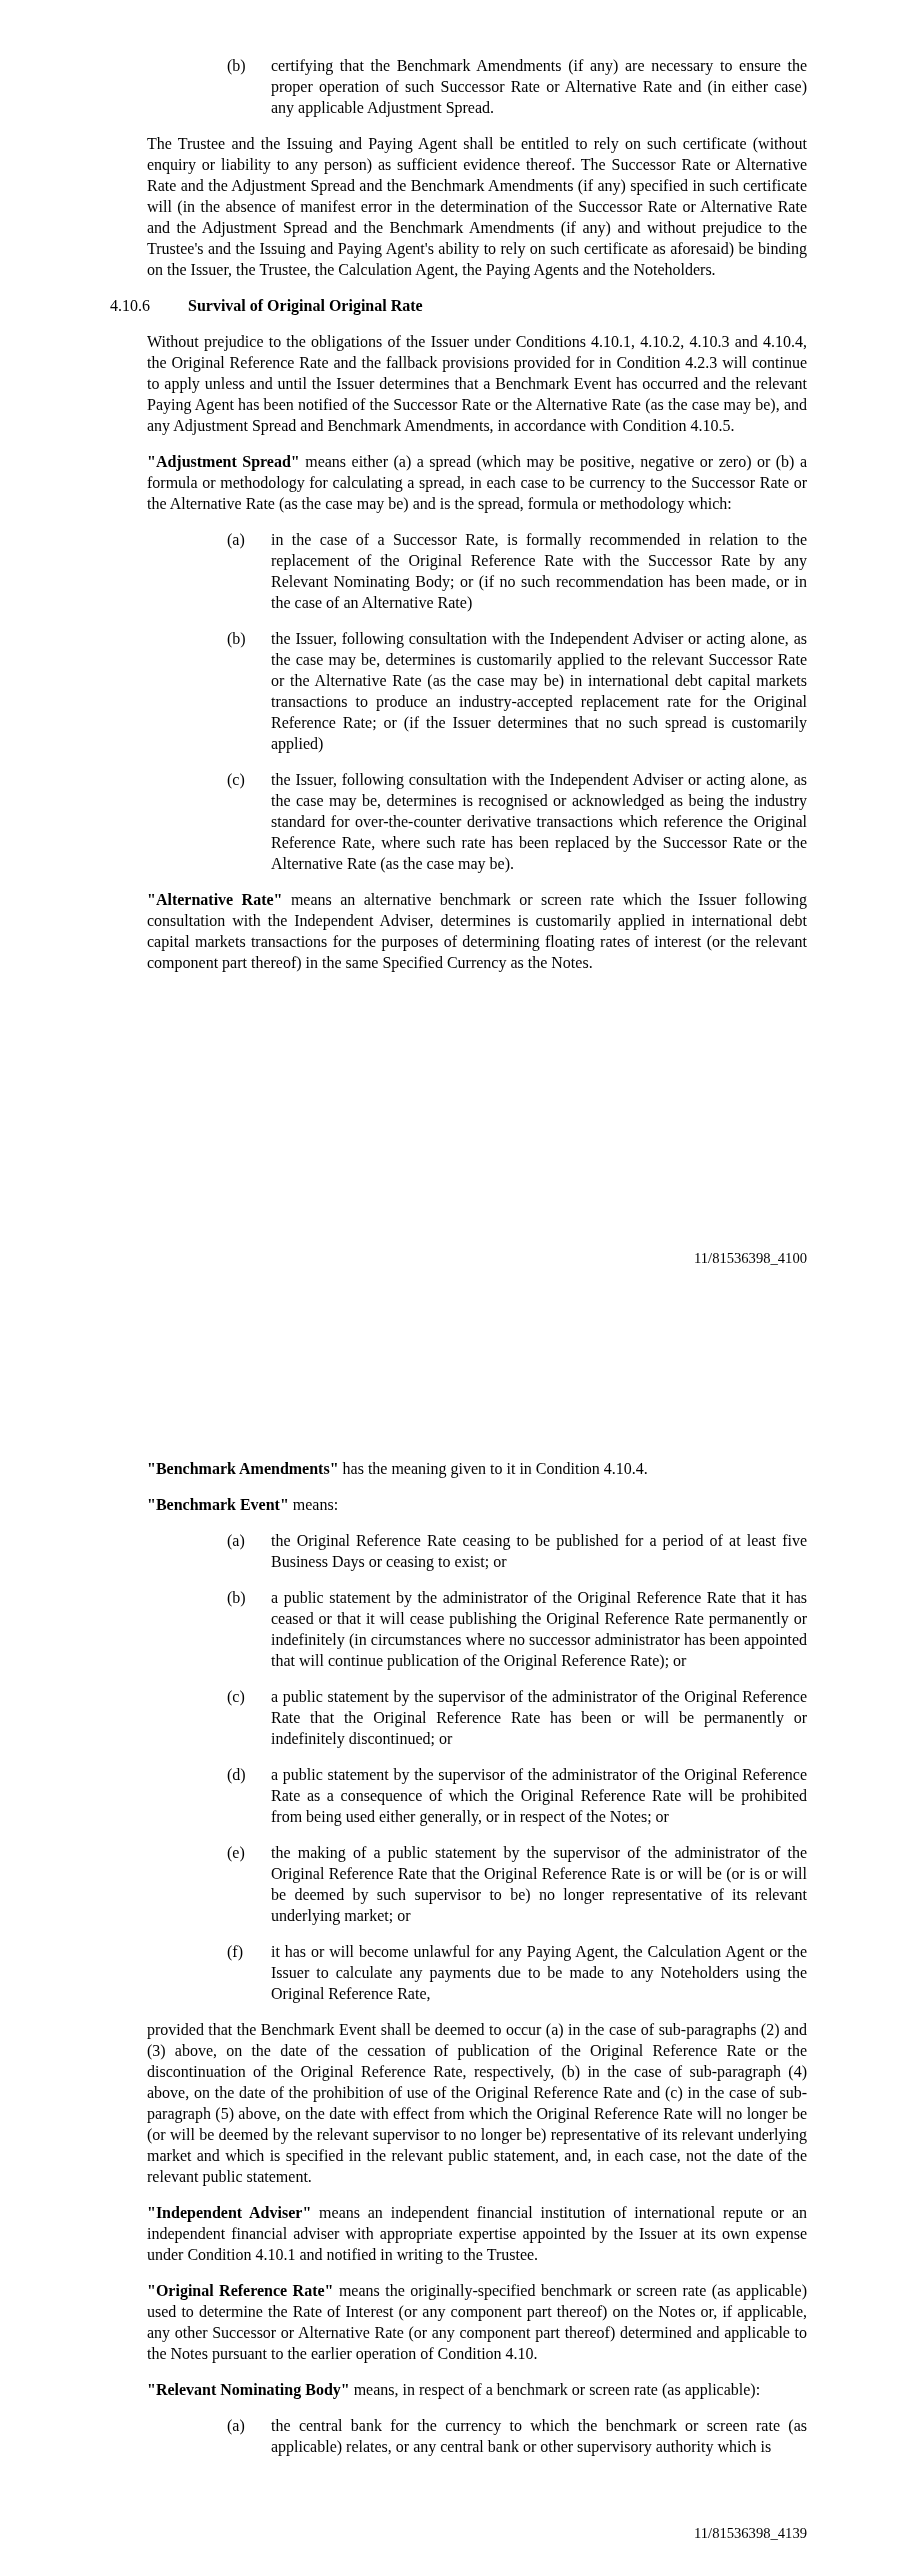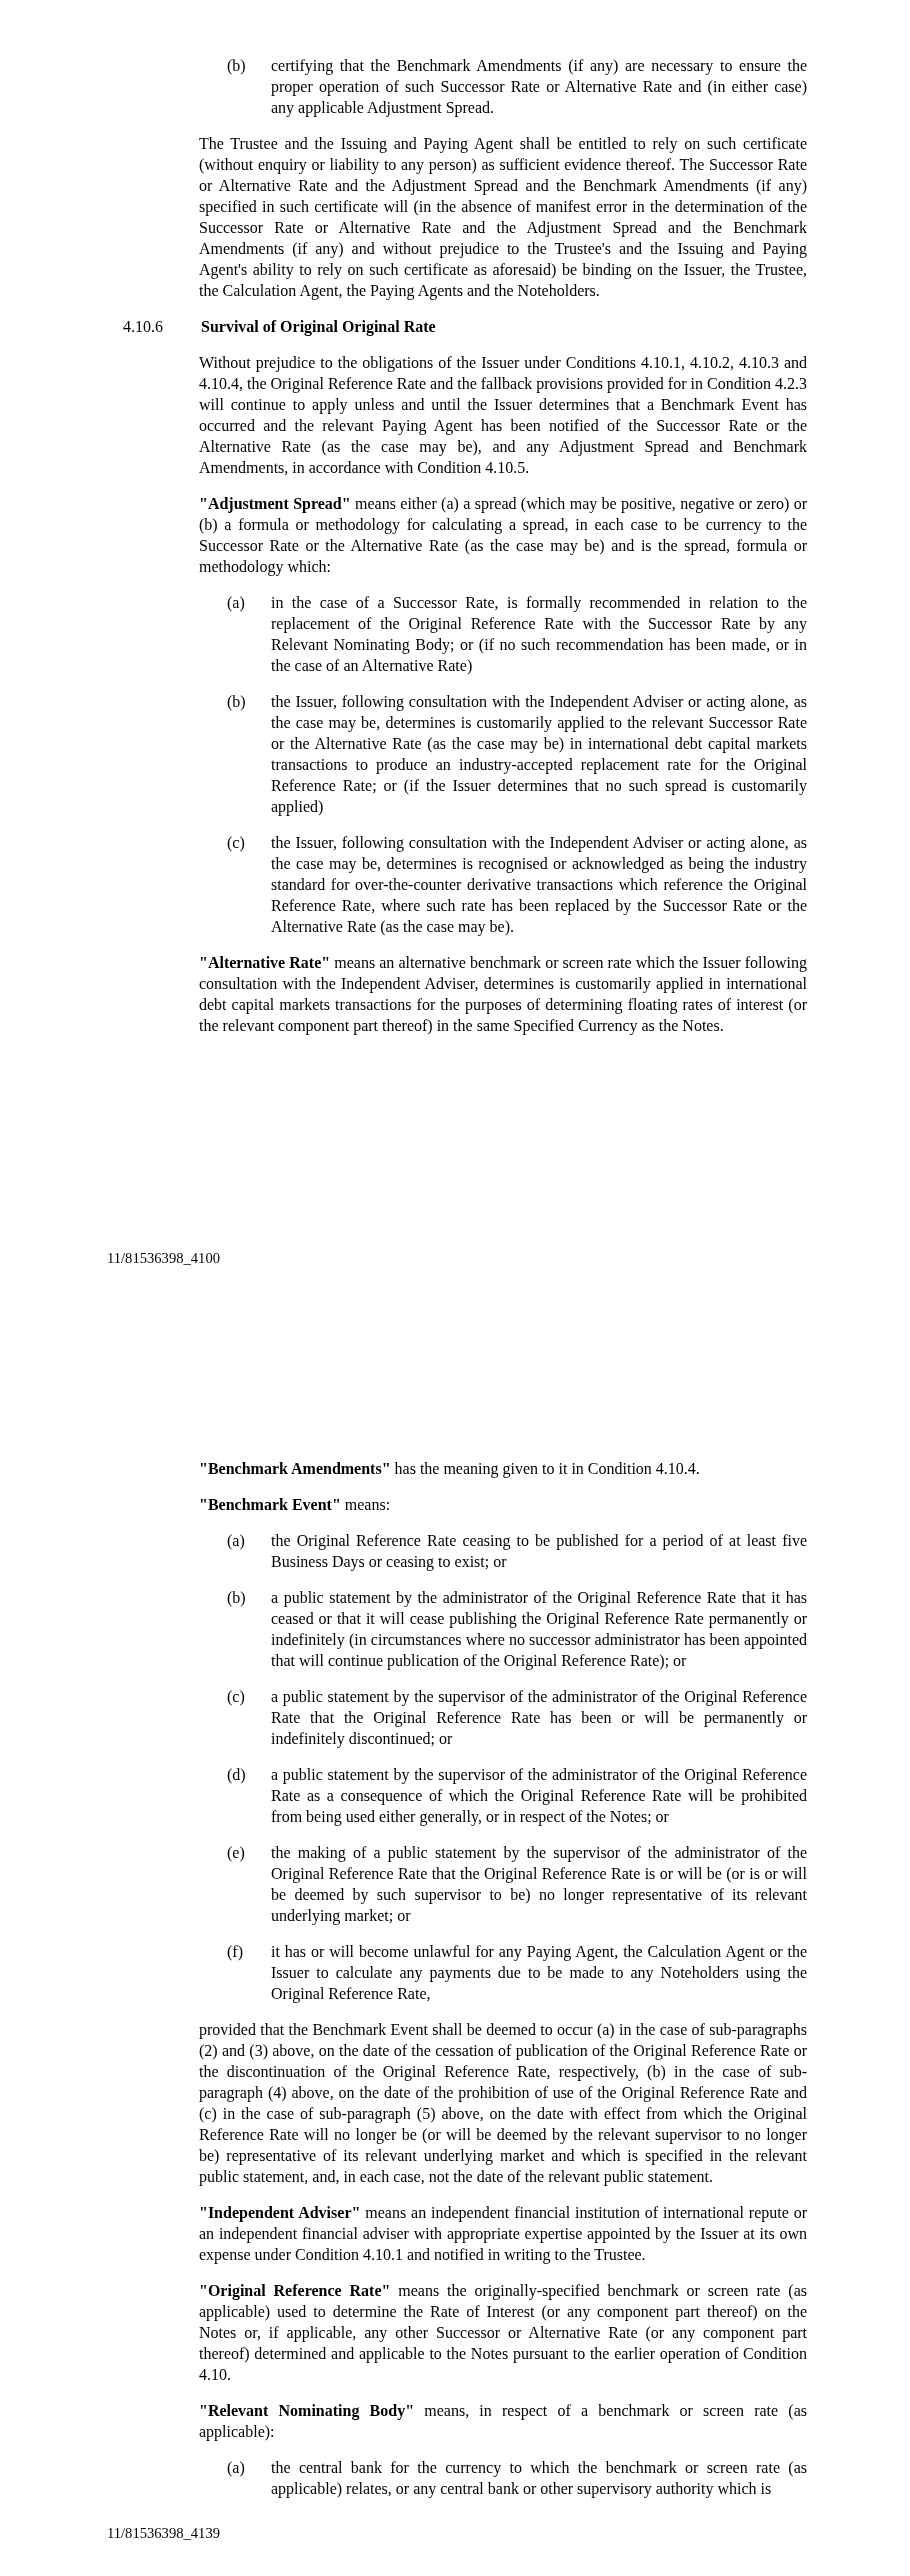--- a/index.html
+++ b/index.html
@@ -18,42 +18,42 @@
     overflow: hidden;
   }
   .content {
     position: absolute;
     left: 107px;
     right: 104px;
     font-size: 16px;
     line-height: 21px;
   }
   .para {
-    margin: 0 0 15px 92px;
+    margin: 0 0 15px 40px;
     text-align: justify;
   }
   .def-term { font-weight: bold; }
   .section {
     display: flex;
-    margin: 0 0 15px 16px;
+    margin: 0 0 15px 3px;
   }
   .section-num { width: 78px; flex-shrink: 0; }
   .section-title { font-weight: bold; }
   .li {
     display: flex;
     margin: 0 0 15px 120px;
   }
   .li-marker { width: 44px; flex-shrink: 0; }
   .li-body { flex: 1; text-align: justify; }
   .footer {
     position: absolute;
     left: 107px;
-    right: 111px;
+    right: 104px;
     display: flex;
-    justify-content: flex-start;
+    justify-content: flex-end;
     font-size: 14.6px;
     line-height: 18px;
   }
   .f1 { bottom: 21px; }
   .f2 { bottom: 34px; }
 </style>
 </head>
 <body>
 
 <div class="page">

